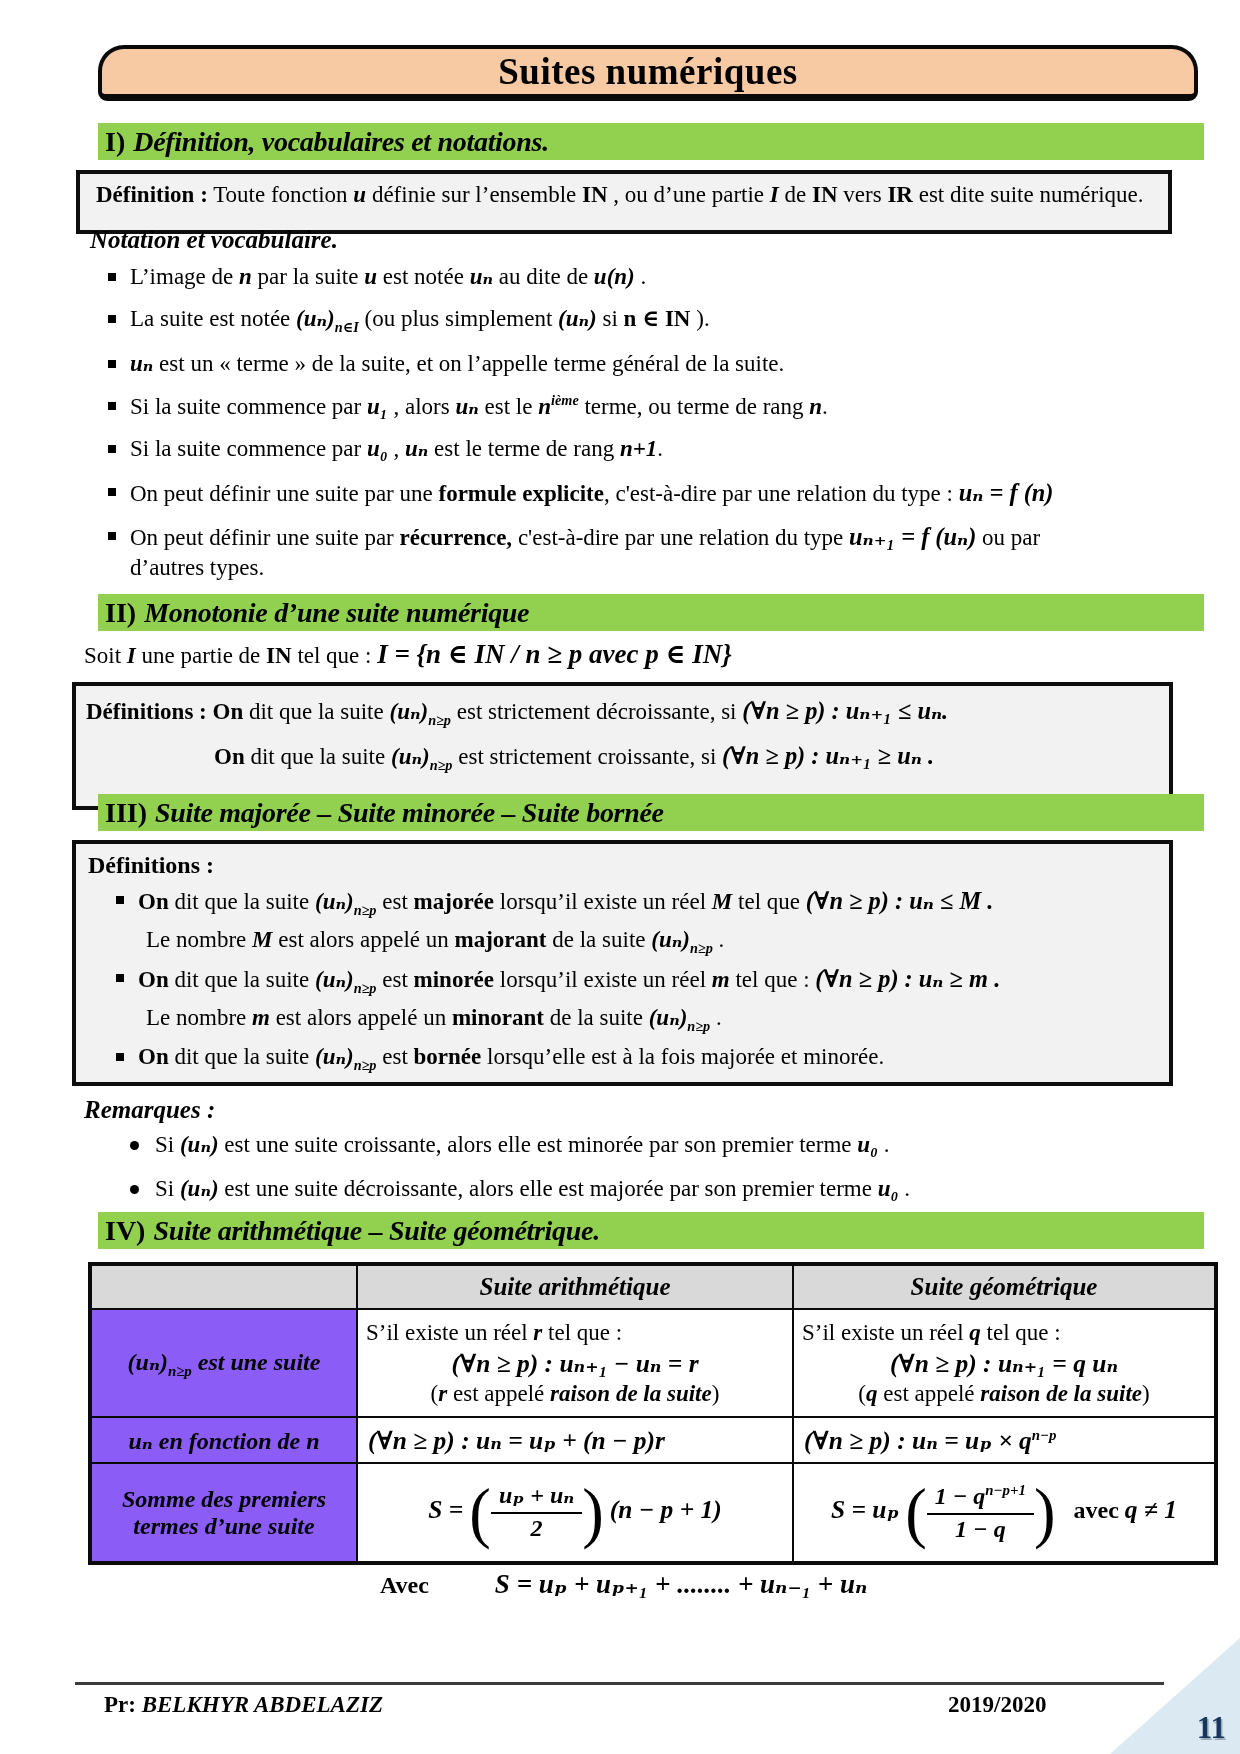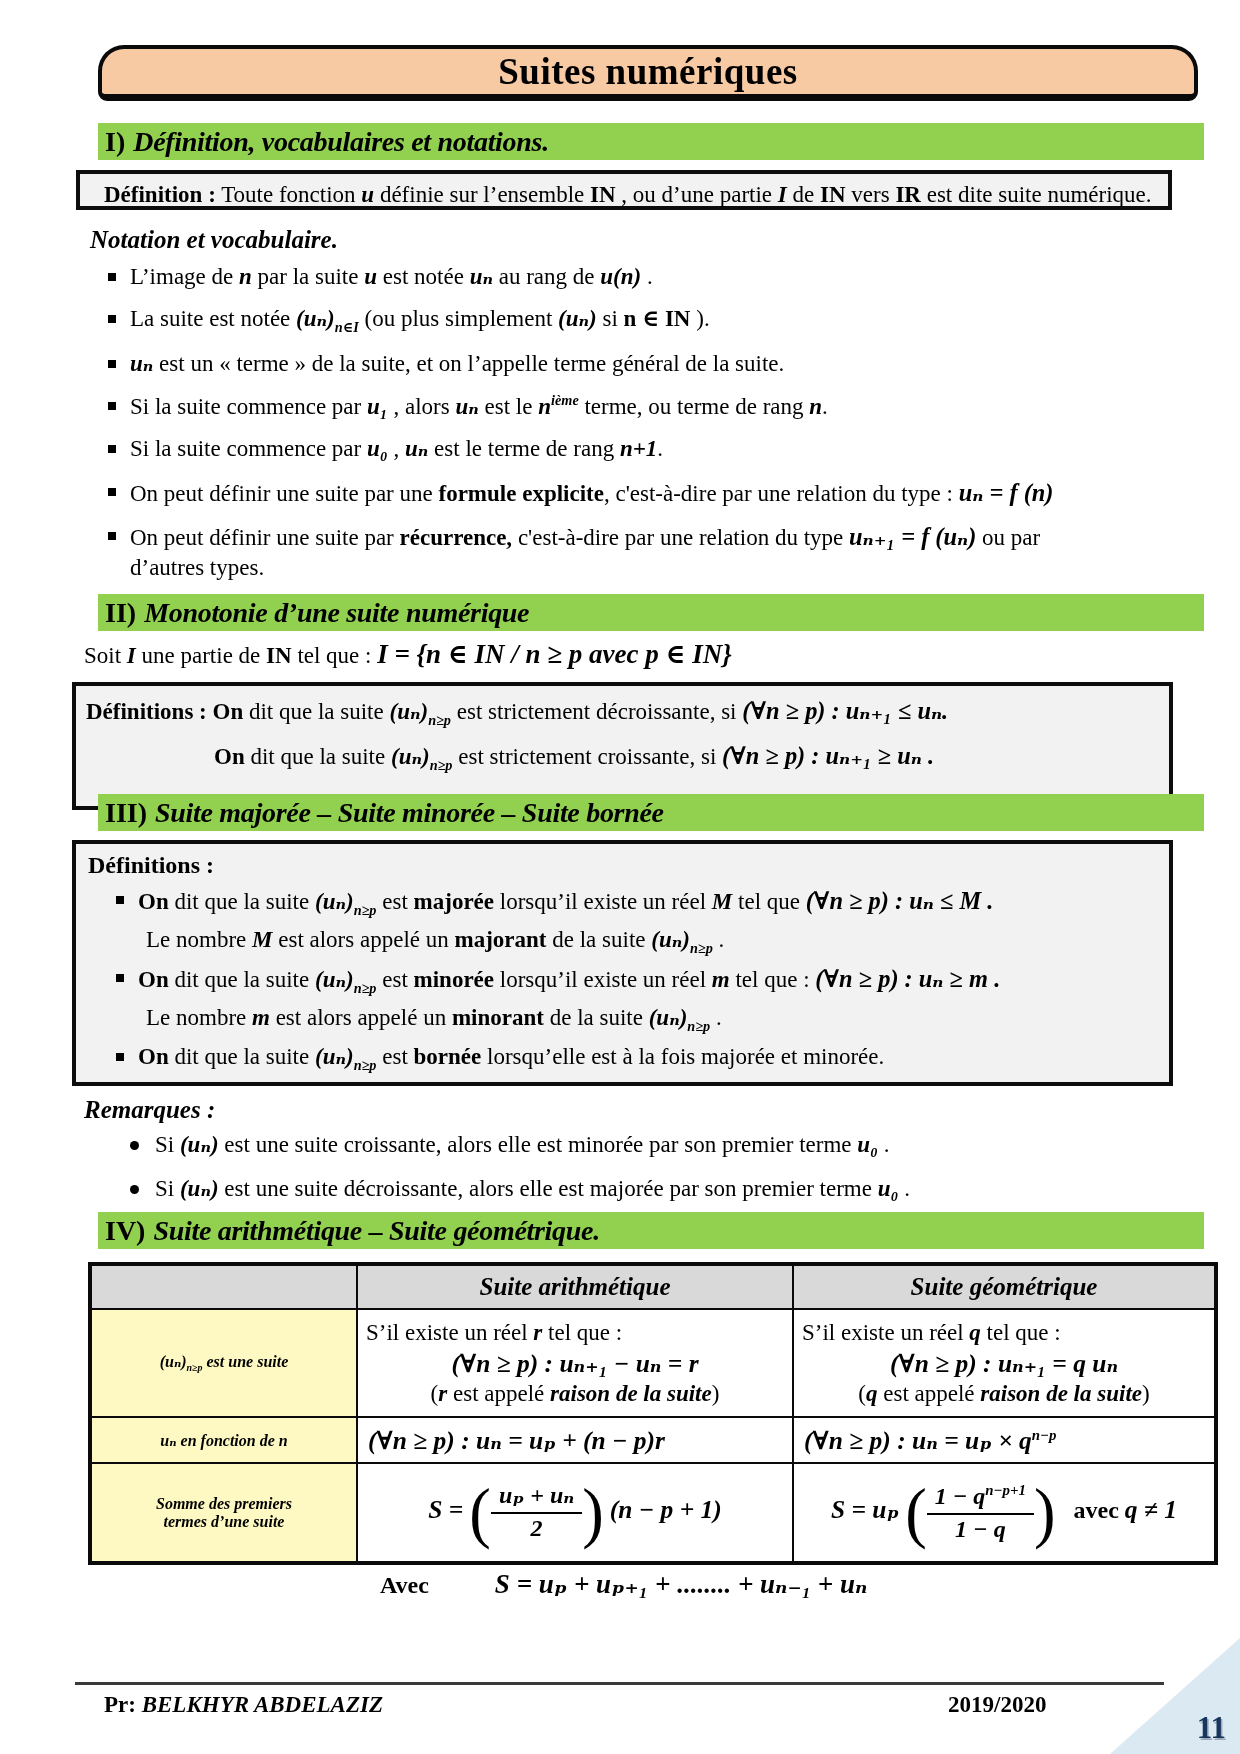--- a/index.html
+++ b/index.html
@@ -20,21 +20,21 @@
   
   .greenbar{
     left:98px;width:1106px;height:37px;background:#92d050;
     display:flex;align-items:center;padding:0 0 0 7px;
   }
   .seclabel{font-weight:bold;font-size:28px;margin-right:8px;}
   .sectitle{font-weight:bold;font-style:italic;font-size:28px;letter-spacing:-0.3px;}
   #bar1{top:123px;} #bar2{top:594px;} #bar3{top:794px;} #bar4{top:1212px;}
   
   .gbox{border:4px solid #0d0d0d;background:#f2f2f2;}
-  #defbox{left:76px;top:170px;width:1096px;height:40px;padding:8px 24px;font-size:23px;white-space:nowrap;}
+  #defbox{left:76px;top:170px;width:1096px;height:64px;padding:8px 16px;font-size:23px;white-space:nowrap;}
   #def2box{left:72px;top:682px;width:1101px;height:128px;padding:10px 10px;font-size:23px;}
   #def2box .l2{padding-left:128px;margin-top:12px;}
   #def3box{left:72px;top:840px;width:1101px;height:246px;padding:8px 12px;font-size:23px;}
   #def3box .heading{font-weight:bold;font-size:24px;margin-bottom:6px;font-family:Liberation Serif, serif;}
   .ditem{display:flex;margin:6px 0 6px 28px;line-height:1.3;}
   .ditem.noind{margin-left:58px;}
   .sq{width:8px;height:8px;background:#000;flex:none;margin:11px 14px 0 0;}
   .dot{width:9px;height:9px;background:#000;border-radius:50%;flex:none;margin:11px 16px 0 0;}
   
   .m{font-style:italic;font-weight:bold;}
@@ -51,21 +51,21 @@
   #remheading{left:84px;top:1096px;font-size:25px;font-weight:bold;font-style:italic;}
   #rem1{left:130px;top:1130px;width:1000px;font-size:23px;display:flex;}
   #rem2{left:130px;top:1174px;width:1000px;font-size:23px;display:flex;}
   
   #tablewrap{left:88px;top:1262px;width:1070px;}
   table{border-collapse:collapse;width:1070px;table-layout:fixed;}
   td{border:2.5px solid #0a0a0a;padding:3px 8px;vertical-align:middle;}
   table{border:4px solid #0a0a0a;}
   .c0{width:248px;} .c1{width:418px;} .c2{width:404px;}
   .hd{background:#d9d9d9;text-align:center;font-weight:bold;font-style:italic;font-size:25px;height:36px;}
-  .lbl{background:#fef9c3;font-weight:bold;font-style:italic;font-size:16px;text-align:center;}
+  .lbl{background:#8b5cf6;font-weight:bold;font-style:italic;font-size:24px;text-align:center;}
   .r1{height:108px;} .r2{height:46px;} .r3{height:100px;}
   .intro{font-size:23px;text-align:left;}
   .fline{text-align:center;font-size:24px;margin:2px 0;}
   .note{text-align:center;font-size:23px;}
   .r2 .fline{text-align:left;margin-left:2px;}
   
   .frac{display:inline-block;vertical-align:middle;text-align:center;font-weight:bold;font-style:italic;line-height:1.15;}
   .frac .num{display:block;padding:0 8px 2px 8px;}
   .frac .den{display:block;border-top:2.5px solid #000;padding:1px 8px 0 8px;}
   .bigp{font-size:270%;font-weight:normal;font-style:normal;vertical-align:middle;line-height:0.8;display:inline-block;transform:scaleY(1.05);}
@@ -92,21 +92,21 @@
 
 <div class="abs gbox" id="defbox">
   <span class="bb">Définition :</span><span> Toute fonction </span><span class="m">u</span><span> définie sur l’ensemble </span><span class="bb">IN</span><span> , ou d’une partie </span><span class="m">I</span><span> de </span><span class="bb">IN</span><span> vers </span><span class="bb">IR</span><span> est dite suite numérique.</span>
 </div>
 
 <div class="abs" id="notation">Notation et vocabulaire.</div>
 
 <div class="abs" id="bullets">
   <div class="bullet">
     <span class="sq"></span>
-    <span class="txt"><span>L’image de </span><span class="m">n</span><span> par la suite </span><span class="m">u</span><span> est notée </span><span class="m">uₙ</span><span> au rang de </span><span class="m">u(n)</span><span> .</span></span>
+    <span class="txt"><span>L’image de </span><span class="m">n</span><span> par la suite </span><span class="m">u</span><span> est notée </span><span class="m">uₙ</span><span> au dite de </span><span class="m">u(n)</span><span> .</span></span>
   </div>
   <div class="bullet">
     <span class="sq"></span>
     <span class="txt"><span>La suite est notée </span><span class="m">(uₙ)</span><sub class="msub">n∈I</sub><span> (ou plus simplement </span><span class="m">(uₙ)</span><span> si </span><span class="bb">n ∈ IN</span><span> ).</span></span>
   </div>
   <div class="bullet">
     <span class="sq"></span>
     <span class="txt"><span class="m">uₙ</span><span> est un « terme » de la suite, et on l’appelle terme général de la suite.</span></span>
   </div>
   <div class="bullet">

